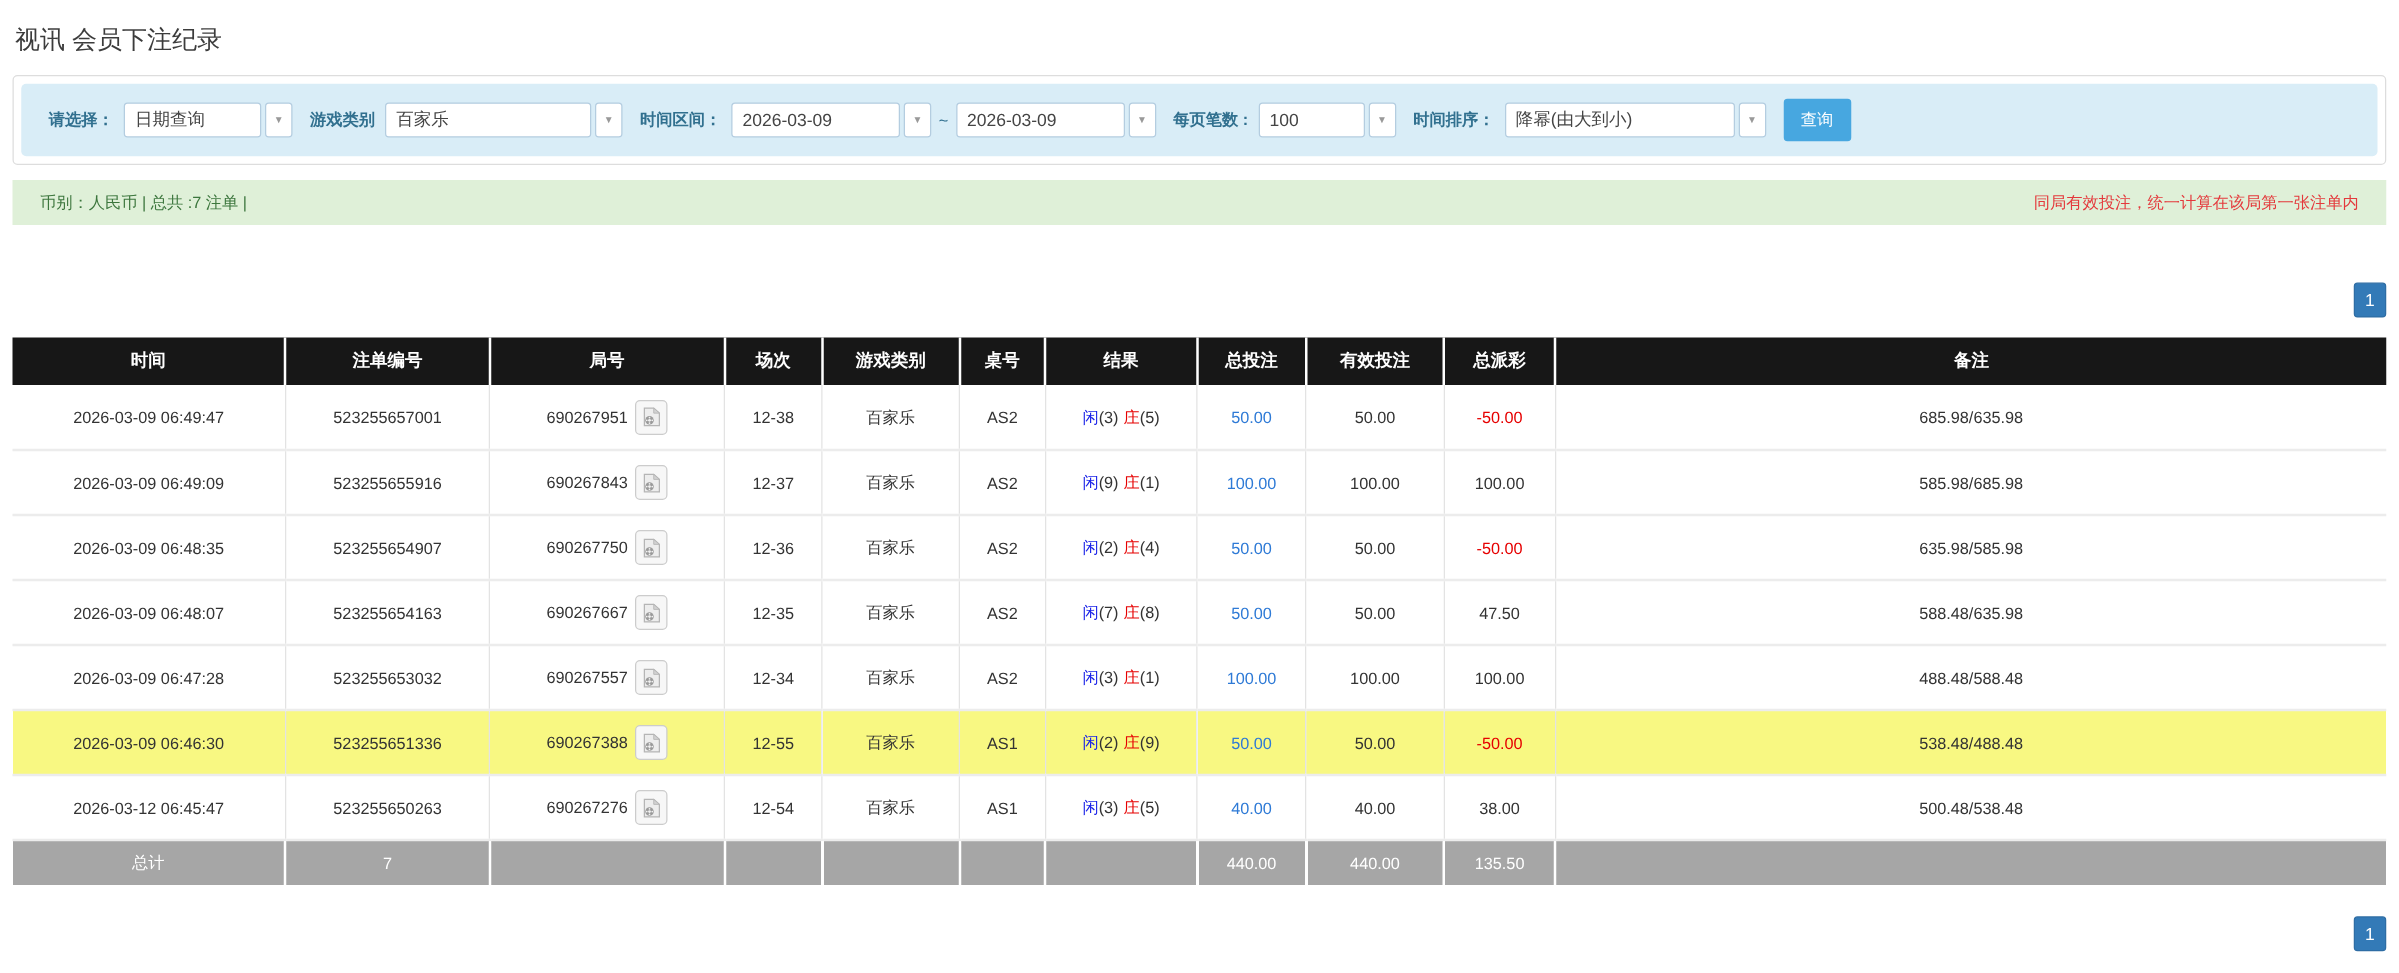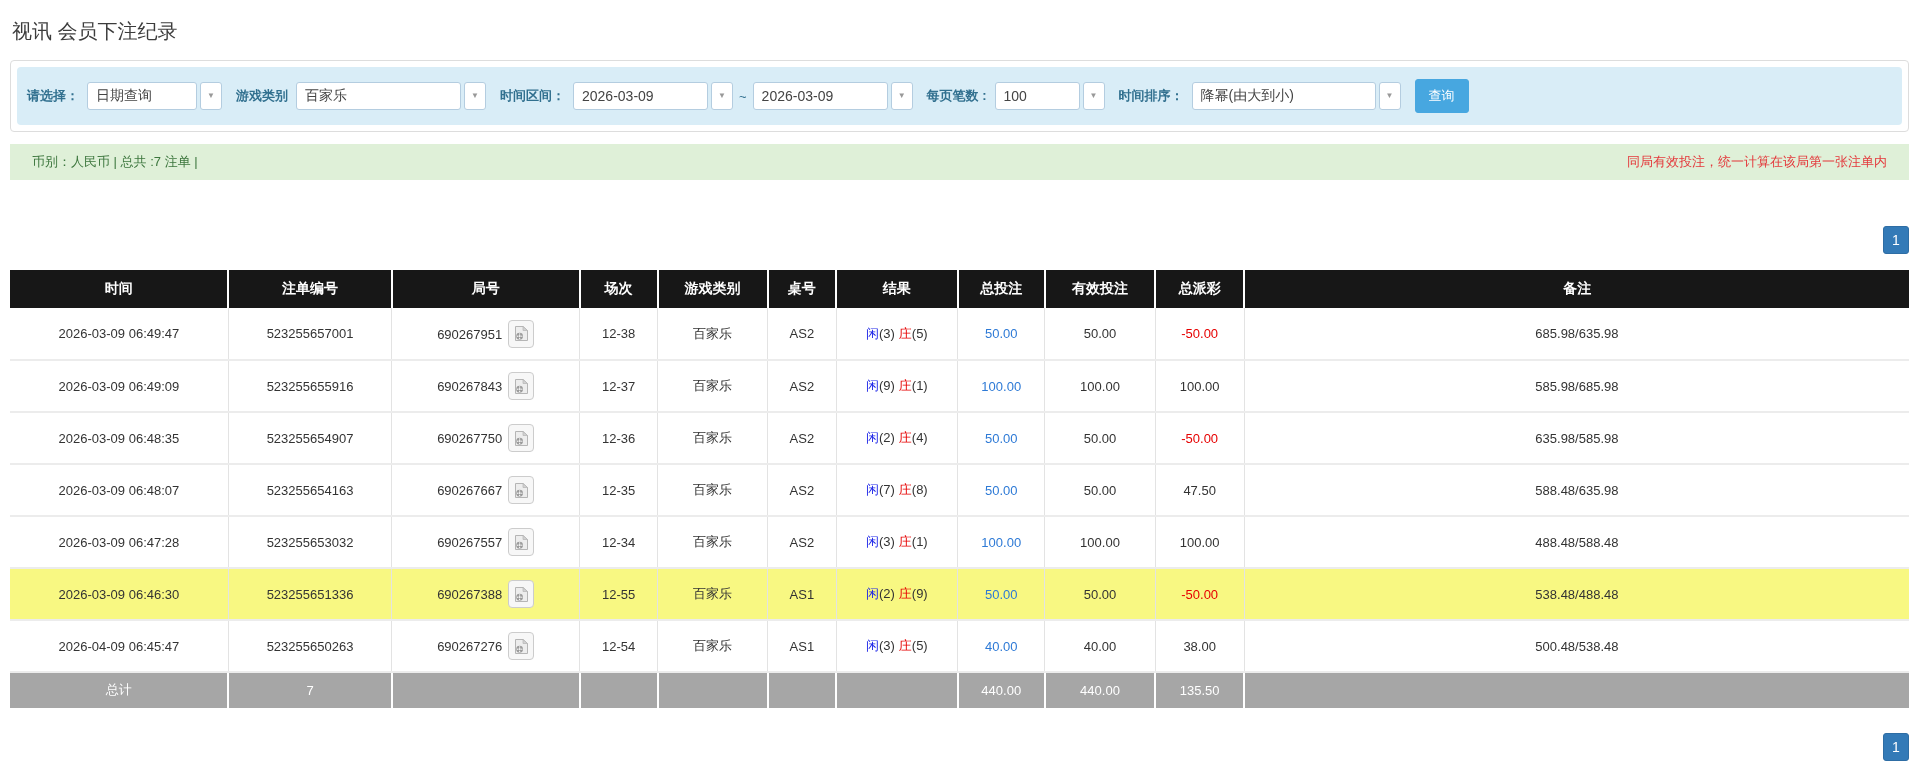--- a/index.html
+++ b/index.html
@@ -65,21 +65,21 @@
 </style>
 </head>
 <body>
 
 <div class="page">
 
   <div class="page-title">视讯 会员下注纪录</div>
 
   <div class="filter-panel">
     <div class="filter-bar">
-      <span class="flabel" style="margin-left:0">请选择：</span>
+      <span class="flabel" style="margin-left:12px">请选择：</span>
       <div class="combo-wrap">
         <div class="combo" style="width:110px">日期查询</div>
         <div class="combo-arrow">
             <span>▼</span>
           </div>
       </div>
 
       <span class="flabel">游戏类别</span>
       <div class="combo-wrap">
         <div class="combo" style="width:165px">百家乐</div>
@@ -300,21 +300,21 @@
           <td>12-55</td>
           <td>百家乐</td>
           <td>AS1</td>
           <td><span class="player">闲</span><span class="pts">(2)</span><span class="banker">庄</span><span class="pts">(9)</span></td>
           <td><a class="amount-link">50.00</a></td>
           <td>50.00</td>
           <td class="neg">-50.00</td>
           <td>538.48/488.48</td>
         </tr>
         <tr>
-          <td>2026-04-09 06:45:47</td>
+          <td>2026-03-12 06:45:47</td>
           <td>523255650263</td>
           <td class="round-cell"><span>690267276</span><button class="video-btn">
               <svg width="15" height="17" viewBox="0 0 15 17">
                 <path d="M1.5 1.5 h7.5 l4.5 4 v10 h-12 z" fill="#ededed" stroke="#b5b5b5"></path>
                 <path d="M9 1.5 v4 h4.5 z" fill="#d2d2d2" stroke="#b5b5b5" stroke-width="0.7"></path>
                 <circle cx="5.6" cy="11.2" r="3.4" fill="#9a9a9a"></circle>
                 <circle cx="5.6" cy="11.2" r="1.1" fill="#f2f2f2"></circle>
                 <circle cx="5.6" cy="9" r="0.7" fill="#f2f2f2"></circle>
                 <circle cx="5.6" cy="13.4" r="0.7" fill="#f2f2f2"></circle>
                 <circle cx="3.4" cy="11.2" r="0.7" fill="#f2f2f2"></circle>

